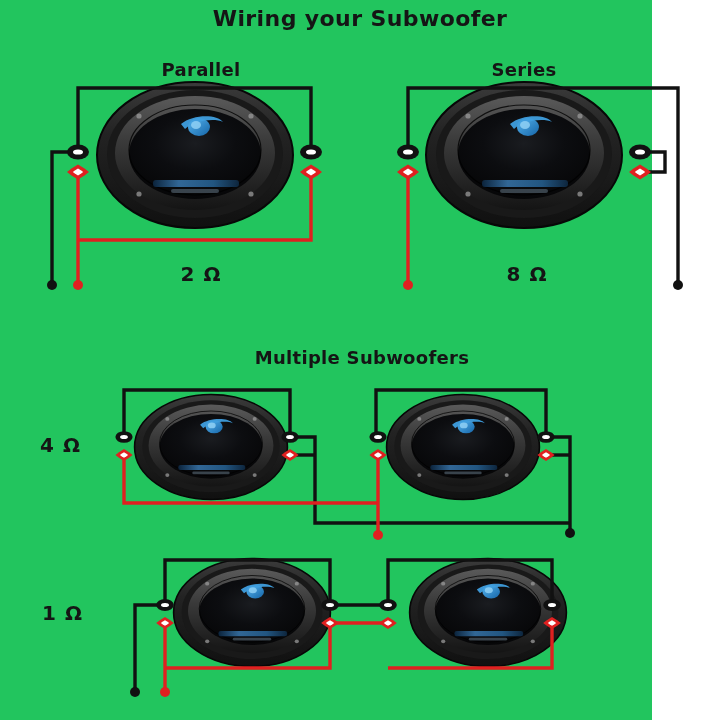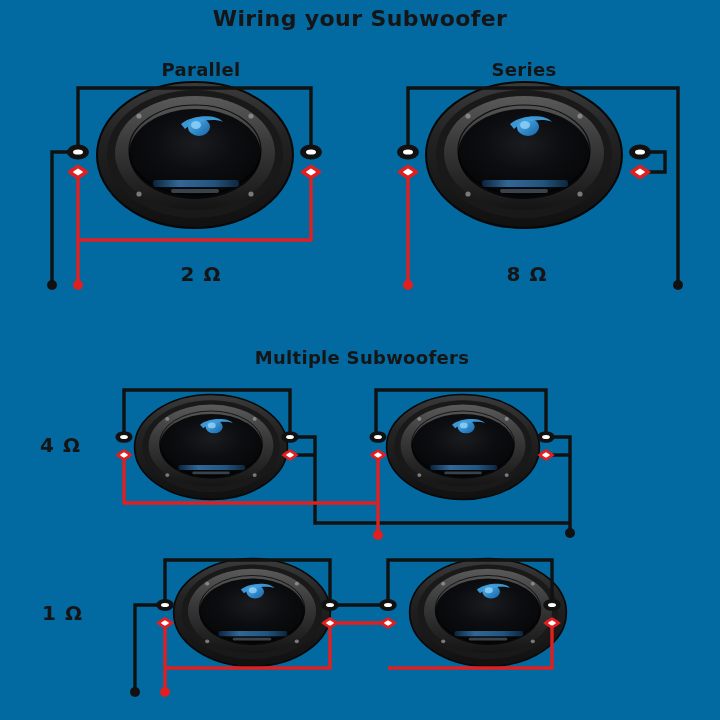--- a/index.html
+++ b/index.html
@@ -9,23 +9,23 @@
   }
   body {
     width: 720px;
     height: 720px;
     font-family: "DejaVu Sans", "Liberation Sans", sans-serif;
     overflow: hidden;
     position: relative;
   }
   #diagram-root {
     position: relative;
-    width: 720px;
+    width: 652px;
     height: 720px;
-    background: #0369a1;
+    background: #22c55e;
   }
   svg.canvas {
     position: absolute;
     left: 0;
     top: 0;
     width: 720px;
     height: 720px;
     display: block;
   }
   .lbl {

